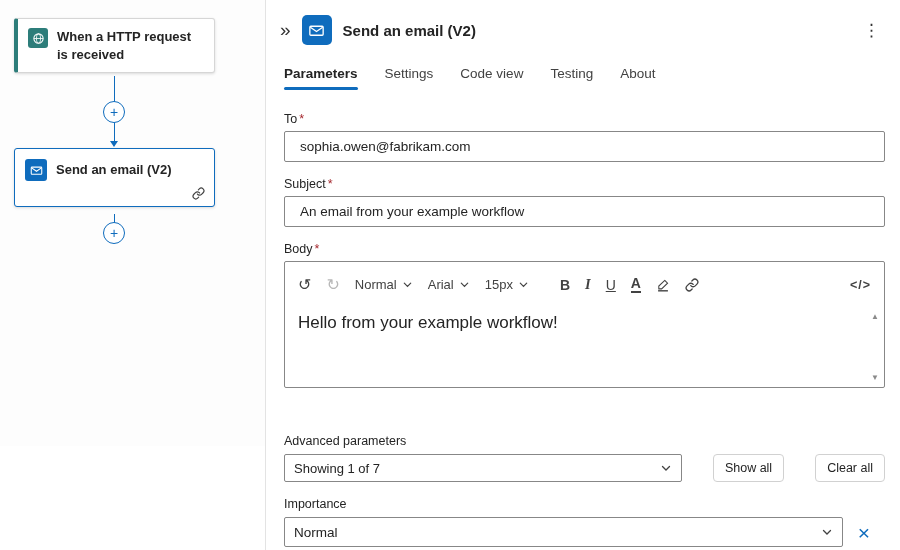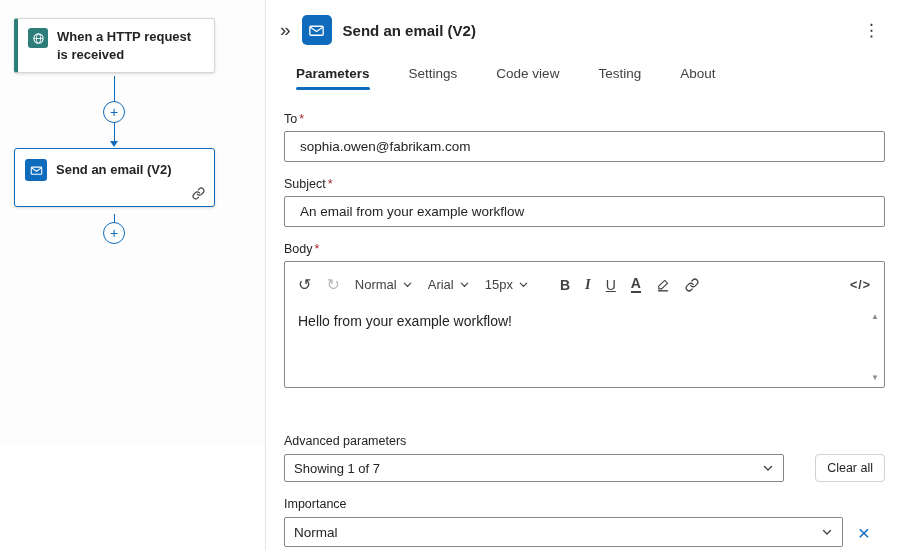--- a/index.html
+++ b/index.html
@@ -56,21 +56,21 @@
     position: absolute; left: 265px; top: 0; width: 635px; height: 550px;
     border-left: 1px solid #e3e3e3; background: #fff;
   }
   .panel-header { display: flex; align-items: center; gap: 11px; padding: 15px 16px 0 14px; }
   .collapse-icon { font-size: 19px; color: #333; cursor: pointer; line-height: 1; padding-bottom: 2px; }
   .panel-title { font-size: 15px; font-weight: 700; color: #242424; }
   .spacer { flex: 1; }
   .more-icon { font-size: 17px; color: #333; cursor: pointer; padding: 0 4px; }
 
   .tabs { display: flex; gap: 27px; padding: 21px 16px 0 18px; }
-  .tab { font-size: 13.5px; color: #424242; padding-bottom: 9px; position: relative; cursor: pointer; margin-left: 12px; }
+  .tab { font-size: 13.5px; color: #424242; padding-bottom: 9px; position: relative; cursor: pointer; }
   .tab.active { font-weight: 700; color: #242424; }
   .tab.active::after {
     content: ''; position: absolute; left: 0; right: 0; bottom: 0;
     height: 3px; border-radius: 2px; background: #0f6cbd;
   }
 
   .form { padding: 22px 15px 0 18px; }
   .field-label { font-size: 12.5px; color: #242424; margin-bottom: 5px; }
   .req { color: #a4262c; margin-left: 2px; }
 
@@ -85,21 +85,21 @@
   .editor-toolbar { height: 45px; display: flex; align-items: center; padding: 0 13px; gap: 15px; color: #424242; }
   .tb-icon { font-size: 16px; cursor: pointer; }
   .tb-icon.disabled { color: #b8b8b8; }
   .tb-dd { display: flex; align-items: center; gap: 5px; font-size: 13px; cursor: pointer; }
   .tb-b { font-weight: 700; font-size: 14px; cursor: pointer; margin-left: 16px; }
   .tb-i { font-style: italic; font-family: "Liberation Serif", serif; font-weight: 600; font-size: 14.5px; cursor: pointer; }
   .tb-u { text-decoration: underline; font-size: 14px; cursor: pointer; }
   .tb-a { font-weight: 700; font-size: 14px; border-bottom: 2px solid #424242; line-height: 1.1; cursor: pointer; }
   .svg-btn { cursor: pointer; display: flex; align-items: center; color: #424242; }
   .tb-code { font-size: 12.5px; font-weight: 700; letter-spacing: 1px; cursor: pointer; }
-  .editor-content { padding: 6px 13px; font-size: 14px; color: #242424; }
+  .editor-content { padding: 6px 13px; font-size: 17px; color: #242424; }
   .scroll-arrow { position: absolute; right: 5px; font-size: 8px; color: #8a8a8a; cursor: pointer; }
   .scroll-arrow.up { top: 50px; }
   .scroll-arrow.down { bottom: 5px; }
 
   .advanced-label { margin-top: 46px; }
   .advanced-row { display: flex; align-items: center; gap: 31px; margin-top: 6px; }
   .dropdown {
     flex: 1; height: 28px; border: 1px solid #878787; border-radius: 2px;
     display: flex; align-items: center; justify-content: space-between;
     padding: 0 9px; font-size: 13px; color: #242424; cursor: pointer; background: #fff;
@@ -252,20 +252,21 @@
     </div>
 
     <div class="field-label advanced-label">Advanced parameters</div>
     <div class="advanced-row">
       <div class="dropdown">
         <span>Showing 1 of 7</span>
         <svg width="12" height="12" viewBox="0 0 12 12">
             <path d="M2.5 4.5 6 8l3.5-3.5" fill="none" stroke="#424242" stroke-width="1.3" stroke-linecap="round"></path>
           </svg>
       </div>
+      <button class="btn">Show all</button>
       <button class="btn">Clear all</button>
     </div>
 
     <div class="field-label importance-label">Importance</div>
     <div class="importance-row">
       <div class="dropdown">
         <span>Normal</span>
         <svg width="12" height="12" viewBox="0 0 12 12">
             <path d="M2.5 4.5 6 8l3.5-3.5" fill="none" stroke="#424242" stroke-width="1.3" stroke-linecap="round"></path>
           </svg>

